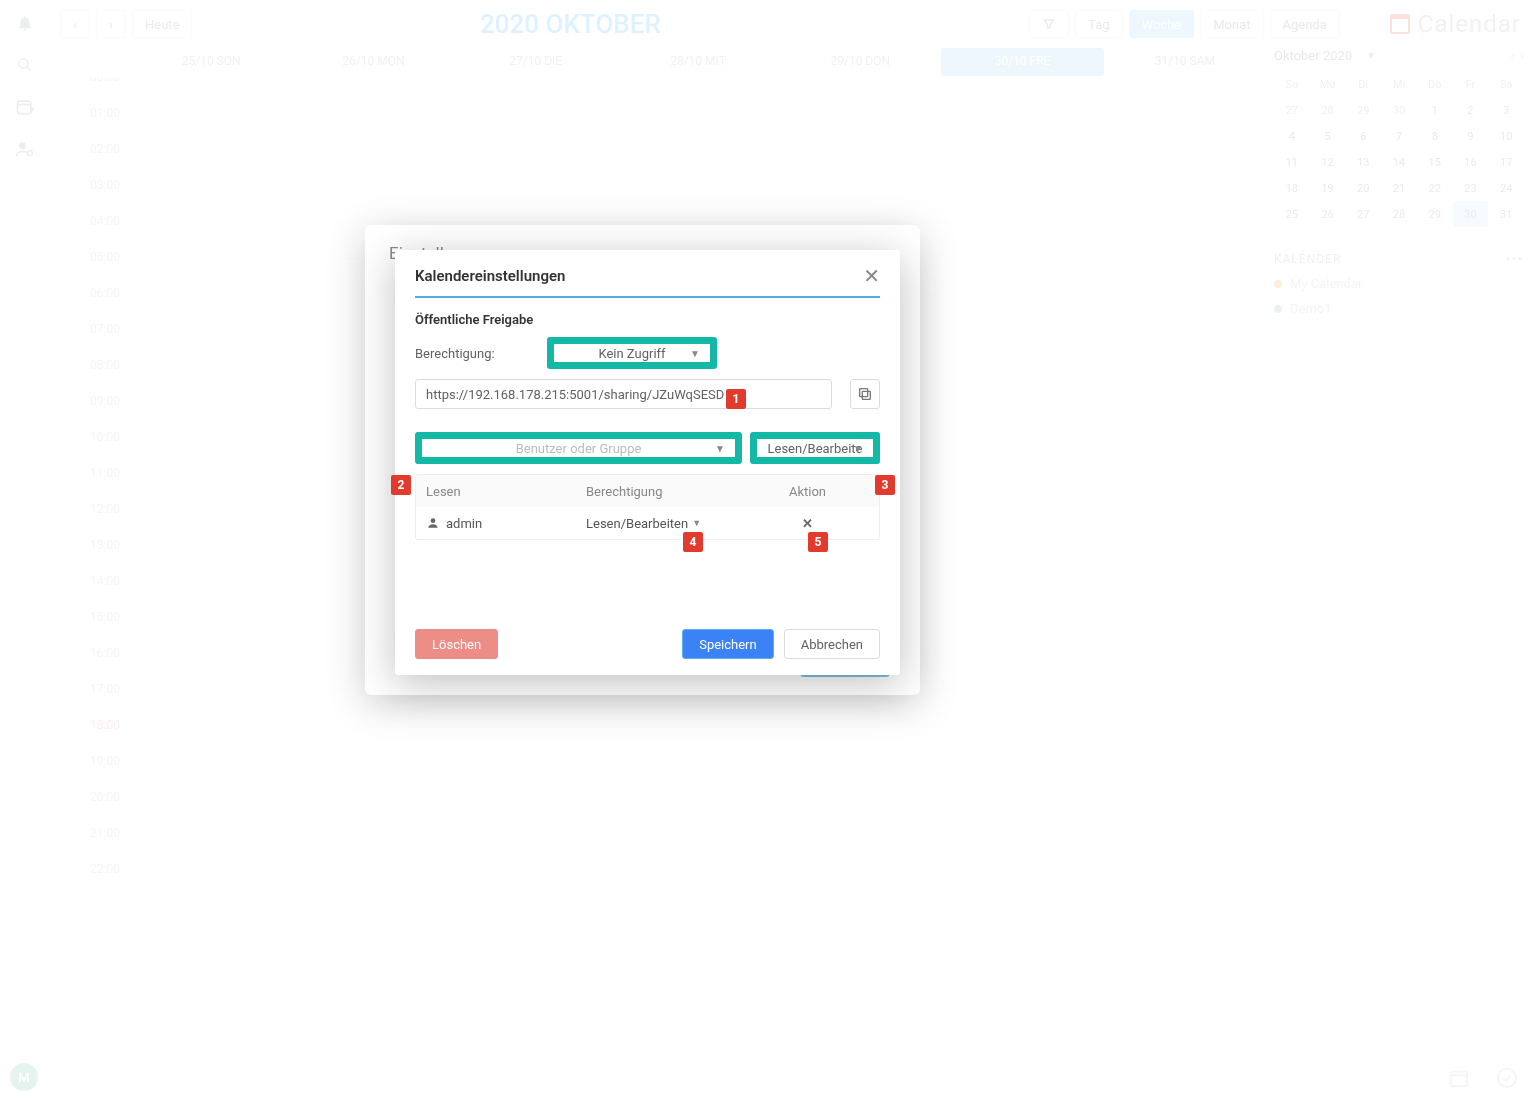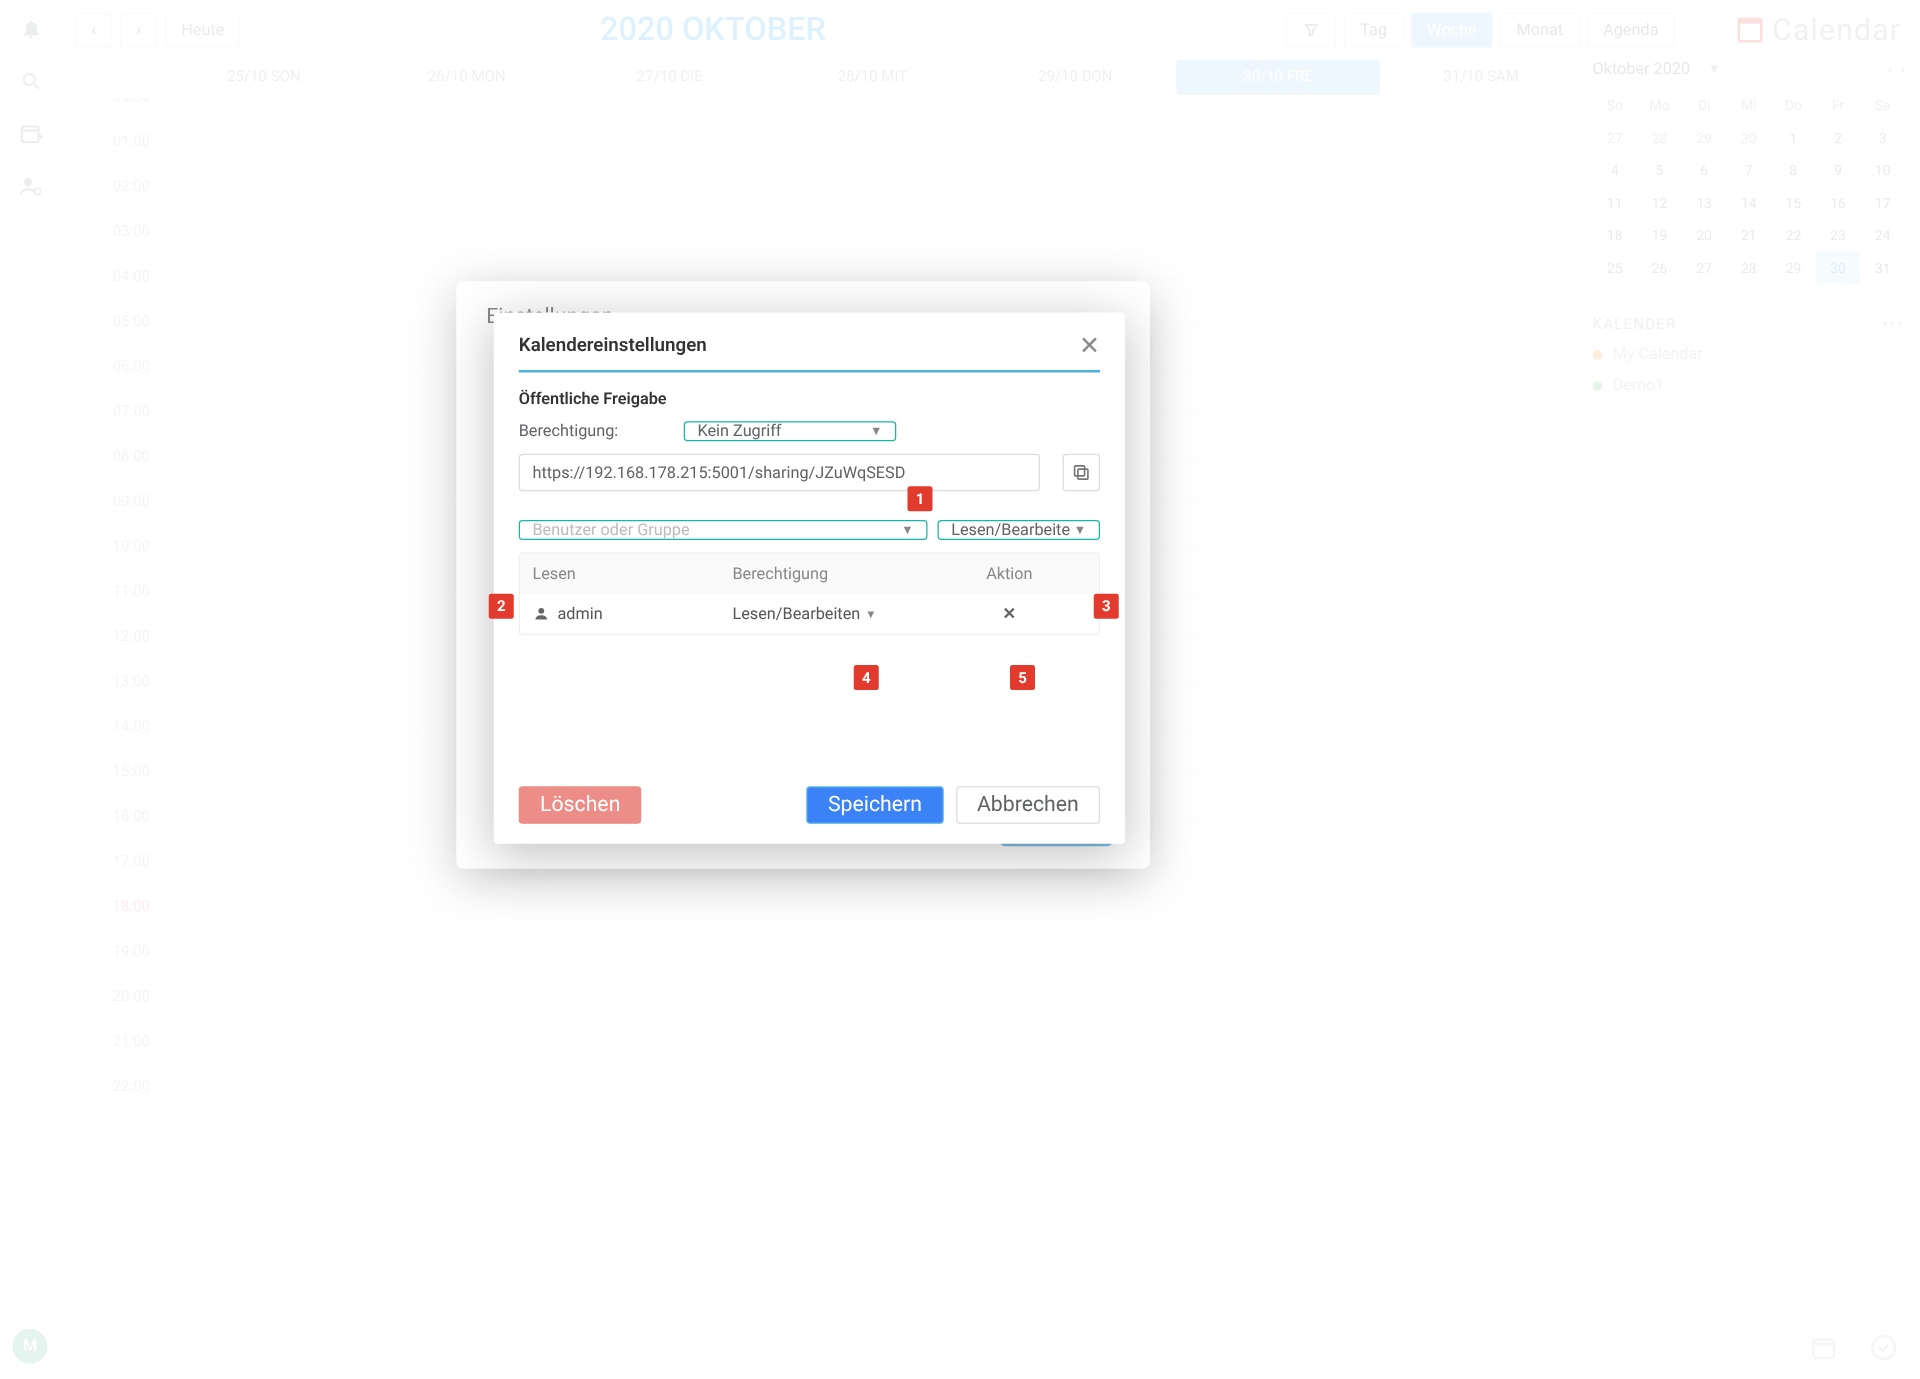--- a/index.html
+++ b/index.html
@@ -62,40 +62,40 @@
 .modal { position:absolute; left:395px; top:250px; width:505px; height:425px; background:#fff; border-radius:3px; box-shadow: 0 8px 40px rgba(0,0,0,0.25); padding:14px 20px 16px; }
 .modal-hd { display:flex; justify-content:space-between; align-items:center; border-bottom:2px solid #4db1e0; padding-bottom:8px; }
 .modal-hd .ttl { font-size:15px; font-weight:600; color:#333; }
 .modal-hd .close { font-size:20px; color:#888; cursor:pointer; }
 .tabs { display:flex; margin-top:10px; border-bottom:1px solid #e6e6e6; }
 .tabs .tab { padding:6px 18px; border:1px solid #e6e6e6; border-bottom:none; border-radius:4px 4px 0 0; background:#fff; color:#606266; font-size:13px; }
 .tabs .tab.inactive { background:#f6f6f6; }
 .sect { color:#333; font-weight:600; font-size:13px; margin-top:14px; }
 .formrow { display:flex; align-items:center; margin-top:10px; gap:12px; }
 .formrow label { font-size:13px; color:#606266; width:120px; }
-.dd { border:1px solid #14b8a6; border-radius:3px; height:16px; display:flex; align-items:center; padding:0 10px; font-size:13px; color:#606266; background:#fff; position:relative; }
+.dd { border:7px solid #14b8a6; border-radius:3px; height:32px; display:flex; align-items:center; padding:0 10px; font-size:13px; color:#606266; background:#fff; position:relative;justify-content:center; }
 .dd .caret { position:absolute; right:10px; font-size:10px; color:#888; }
 .inp { border:1px solid #dcdcdc; border-radius:3px; height:30px; padding:0 10px; font-size:13px; color:#606266; background:#fff; flex:1; }
 .copybtn { width:30px; height:30px; border:1px solid #dcdcdc; border-radius:3px; display:flex; align-items:center; justify-content:center; margin-left:6px; }
 .sharerow { display:flex; gap:8px; margin-top:23px; }
 .sharerow .dd { flex:1; }
 .sharerow .dd.sm { width:130px; flex:none; }
 .sharerow .dd .ph { color:#bbb; }
 .tbl { margin-top:10px; border:1px solid #eee; border-radius:3px; }
 .tbl .hd, .tbl .rw { display:flex; align-items:center; height:32px; font-size:13px; }
 .tbl .hd { background:#fafafa; color:#888; }
 .tbl .hd > div, .tbl .rw > div { padding:0 10px; }
 .tbl .c1 { width:160px; }
 .tbl .c2 { width:160px; }
 .tbl .c3 { flex:1; text-align:center; }
 .tbl .rw { color:#555; }
 .tbl .rw .perm { display:flex; align-items:center; gap:4px; }
 .tbl .rw .perm .car { font-size:9px; color:#888; }
 .modal-ft { position:absolute; left:20px; right:20px; bottom:16px; display:flex; align-items:center; }
-.btn { height:30px; padding:0 16px; border-radius:3px; border:1px solid #dcdcdc; background:#fff; font-size:17px; color:#606266; display:flex; align-items:center; }
+.btn { height:30px; padding:0 16px; border-radius:3px; border:1px solid #dcdcdc; background:#fff; font-size:13px; color:#606266; display:flex; align-items:center; }
 .btn.red { background:#ed8d87; color:#fff; border-color:#ed8d87; }
 .btn.blue { background:#3b82f6; color:#fff; border-color:#58b6e4; }
 .btn-group-right { margin-left:auto; display:flex; gap:10px; }
 
 
 .marker { position:absolute; width:20px; height:20px; background:#e23b2e; color:#fff; font-size:12px; font-weight:700; display:flex; align-items:center; justify-content:center; border-radius:2px; }
 
 
 .br-icons { position:absolute; right:18px; bottom:14px; display:flex; gap:26px; color:#c9c9c9; }
 

